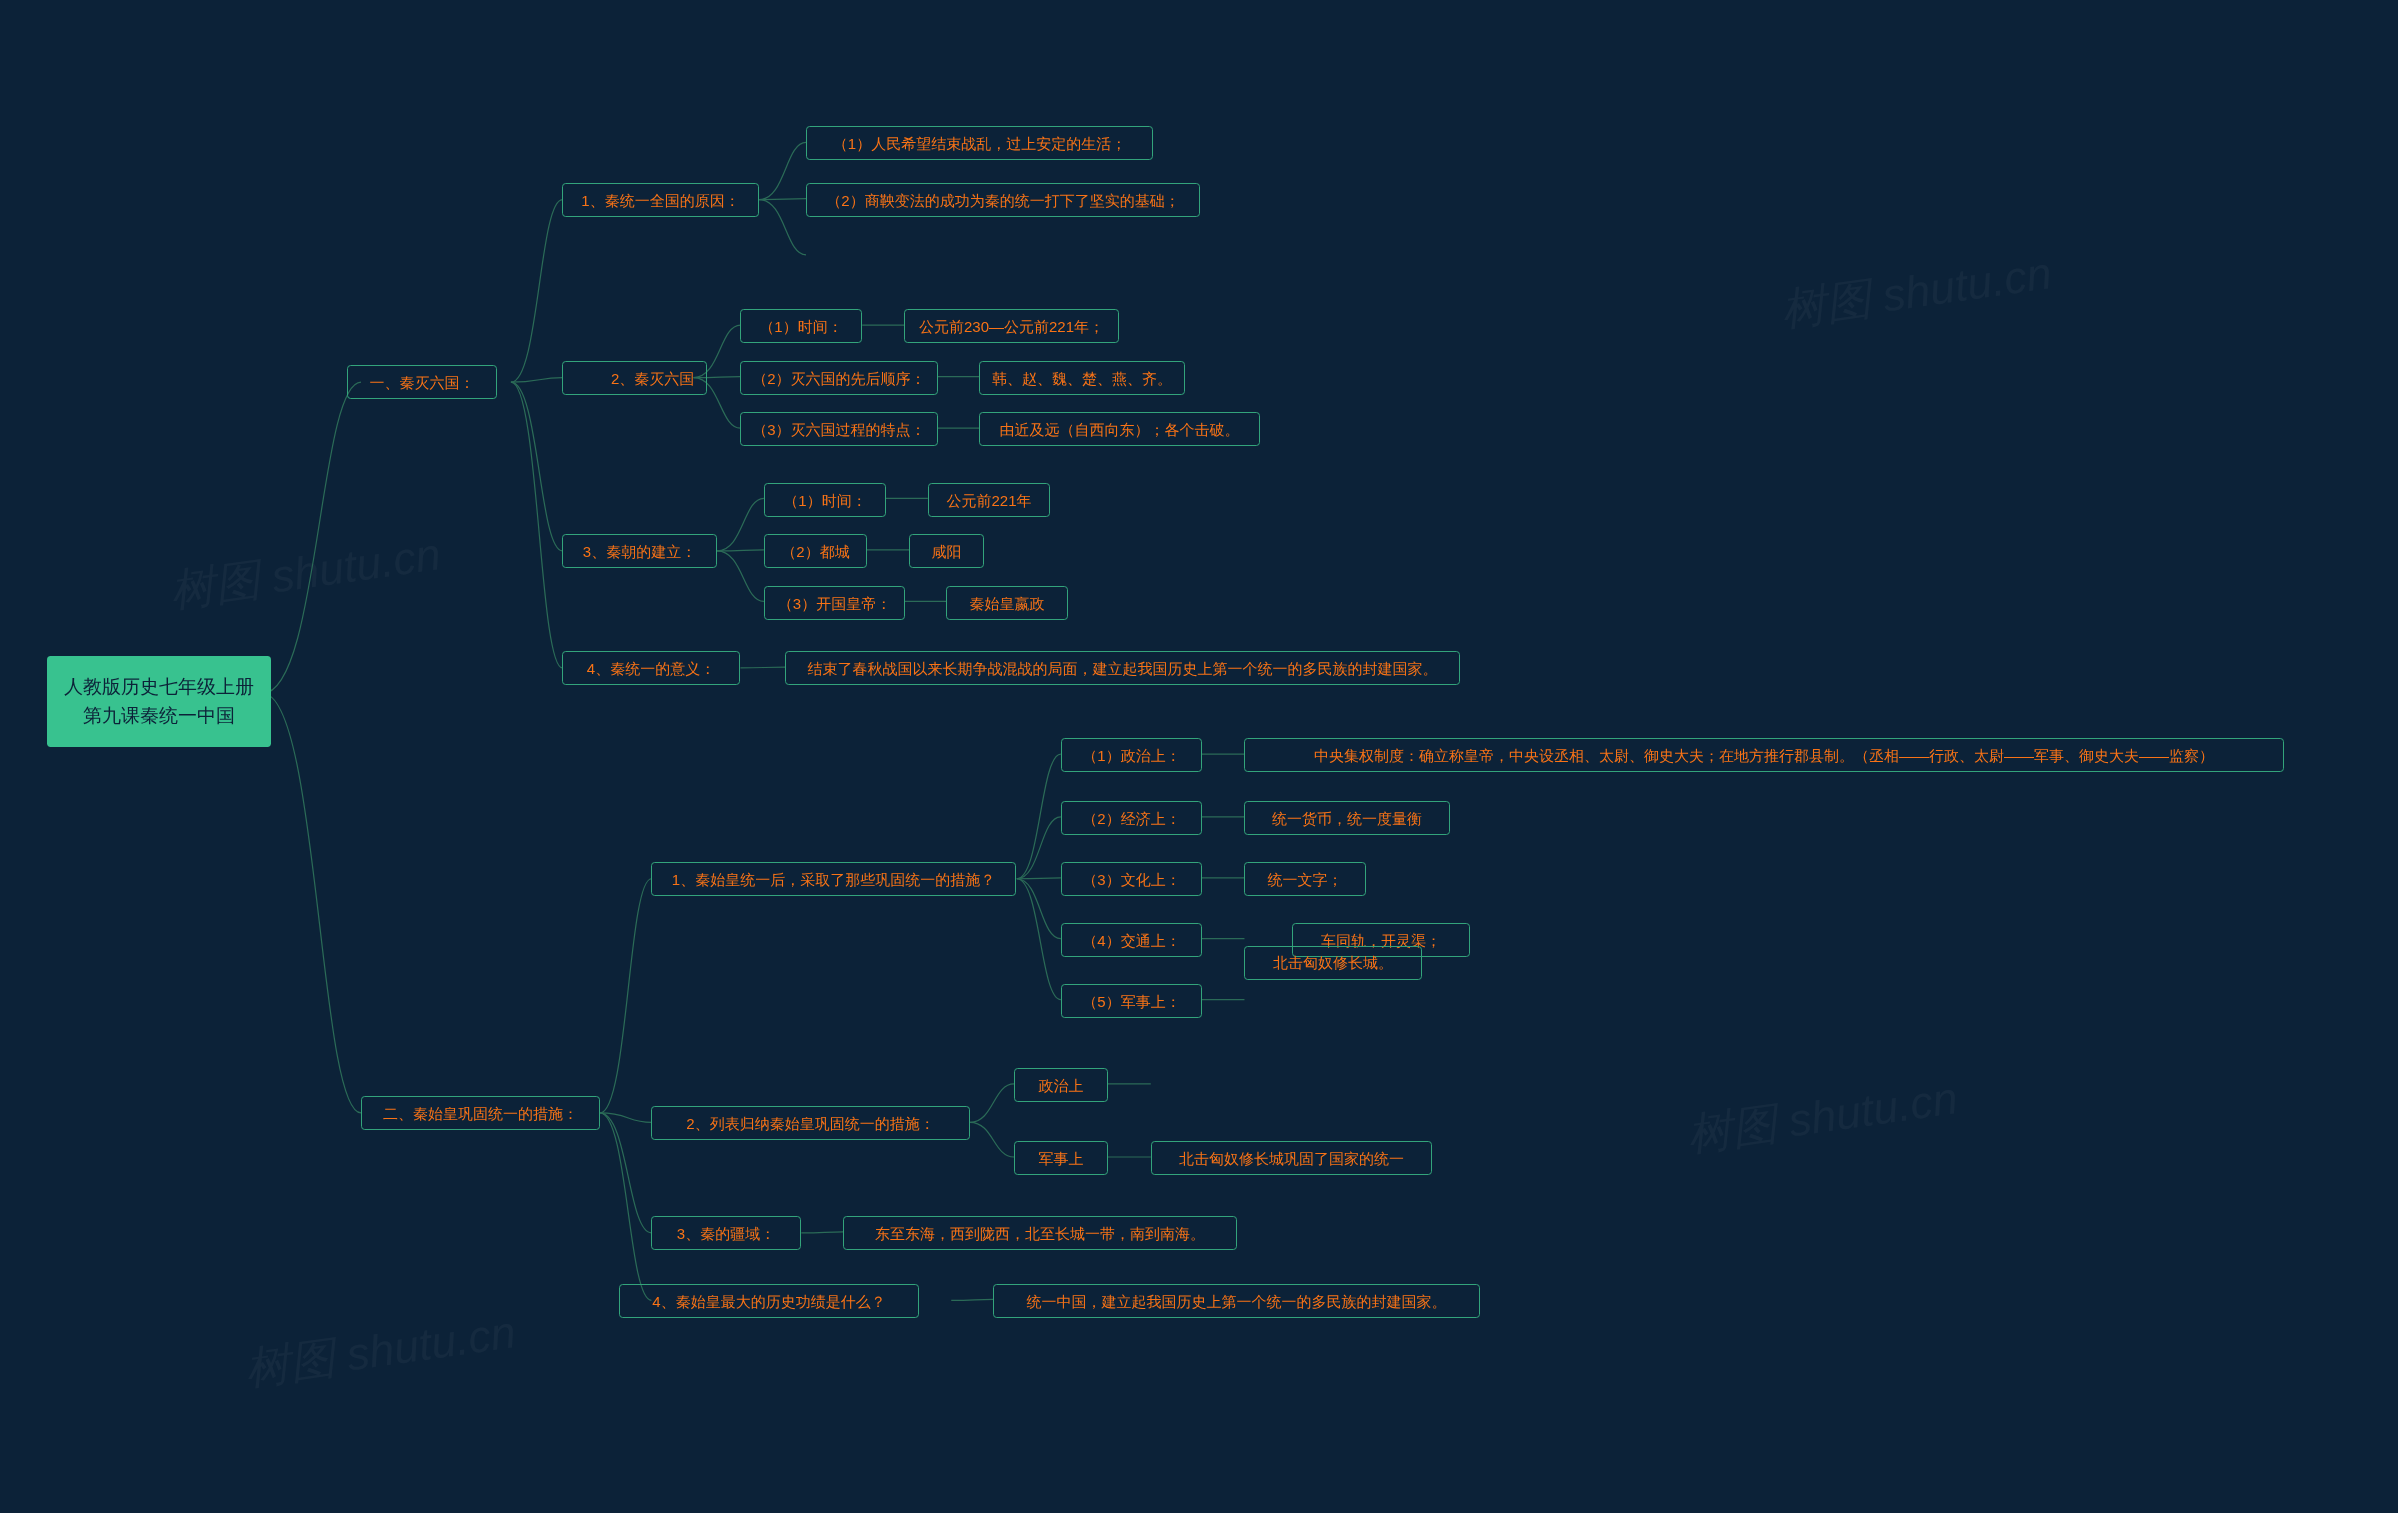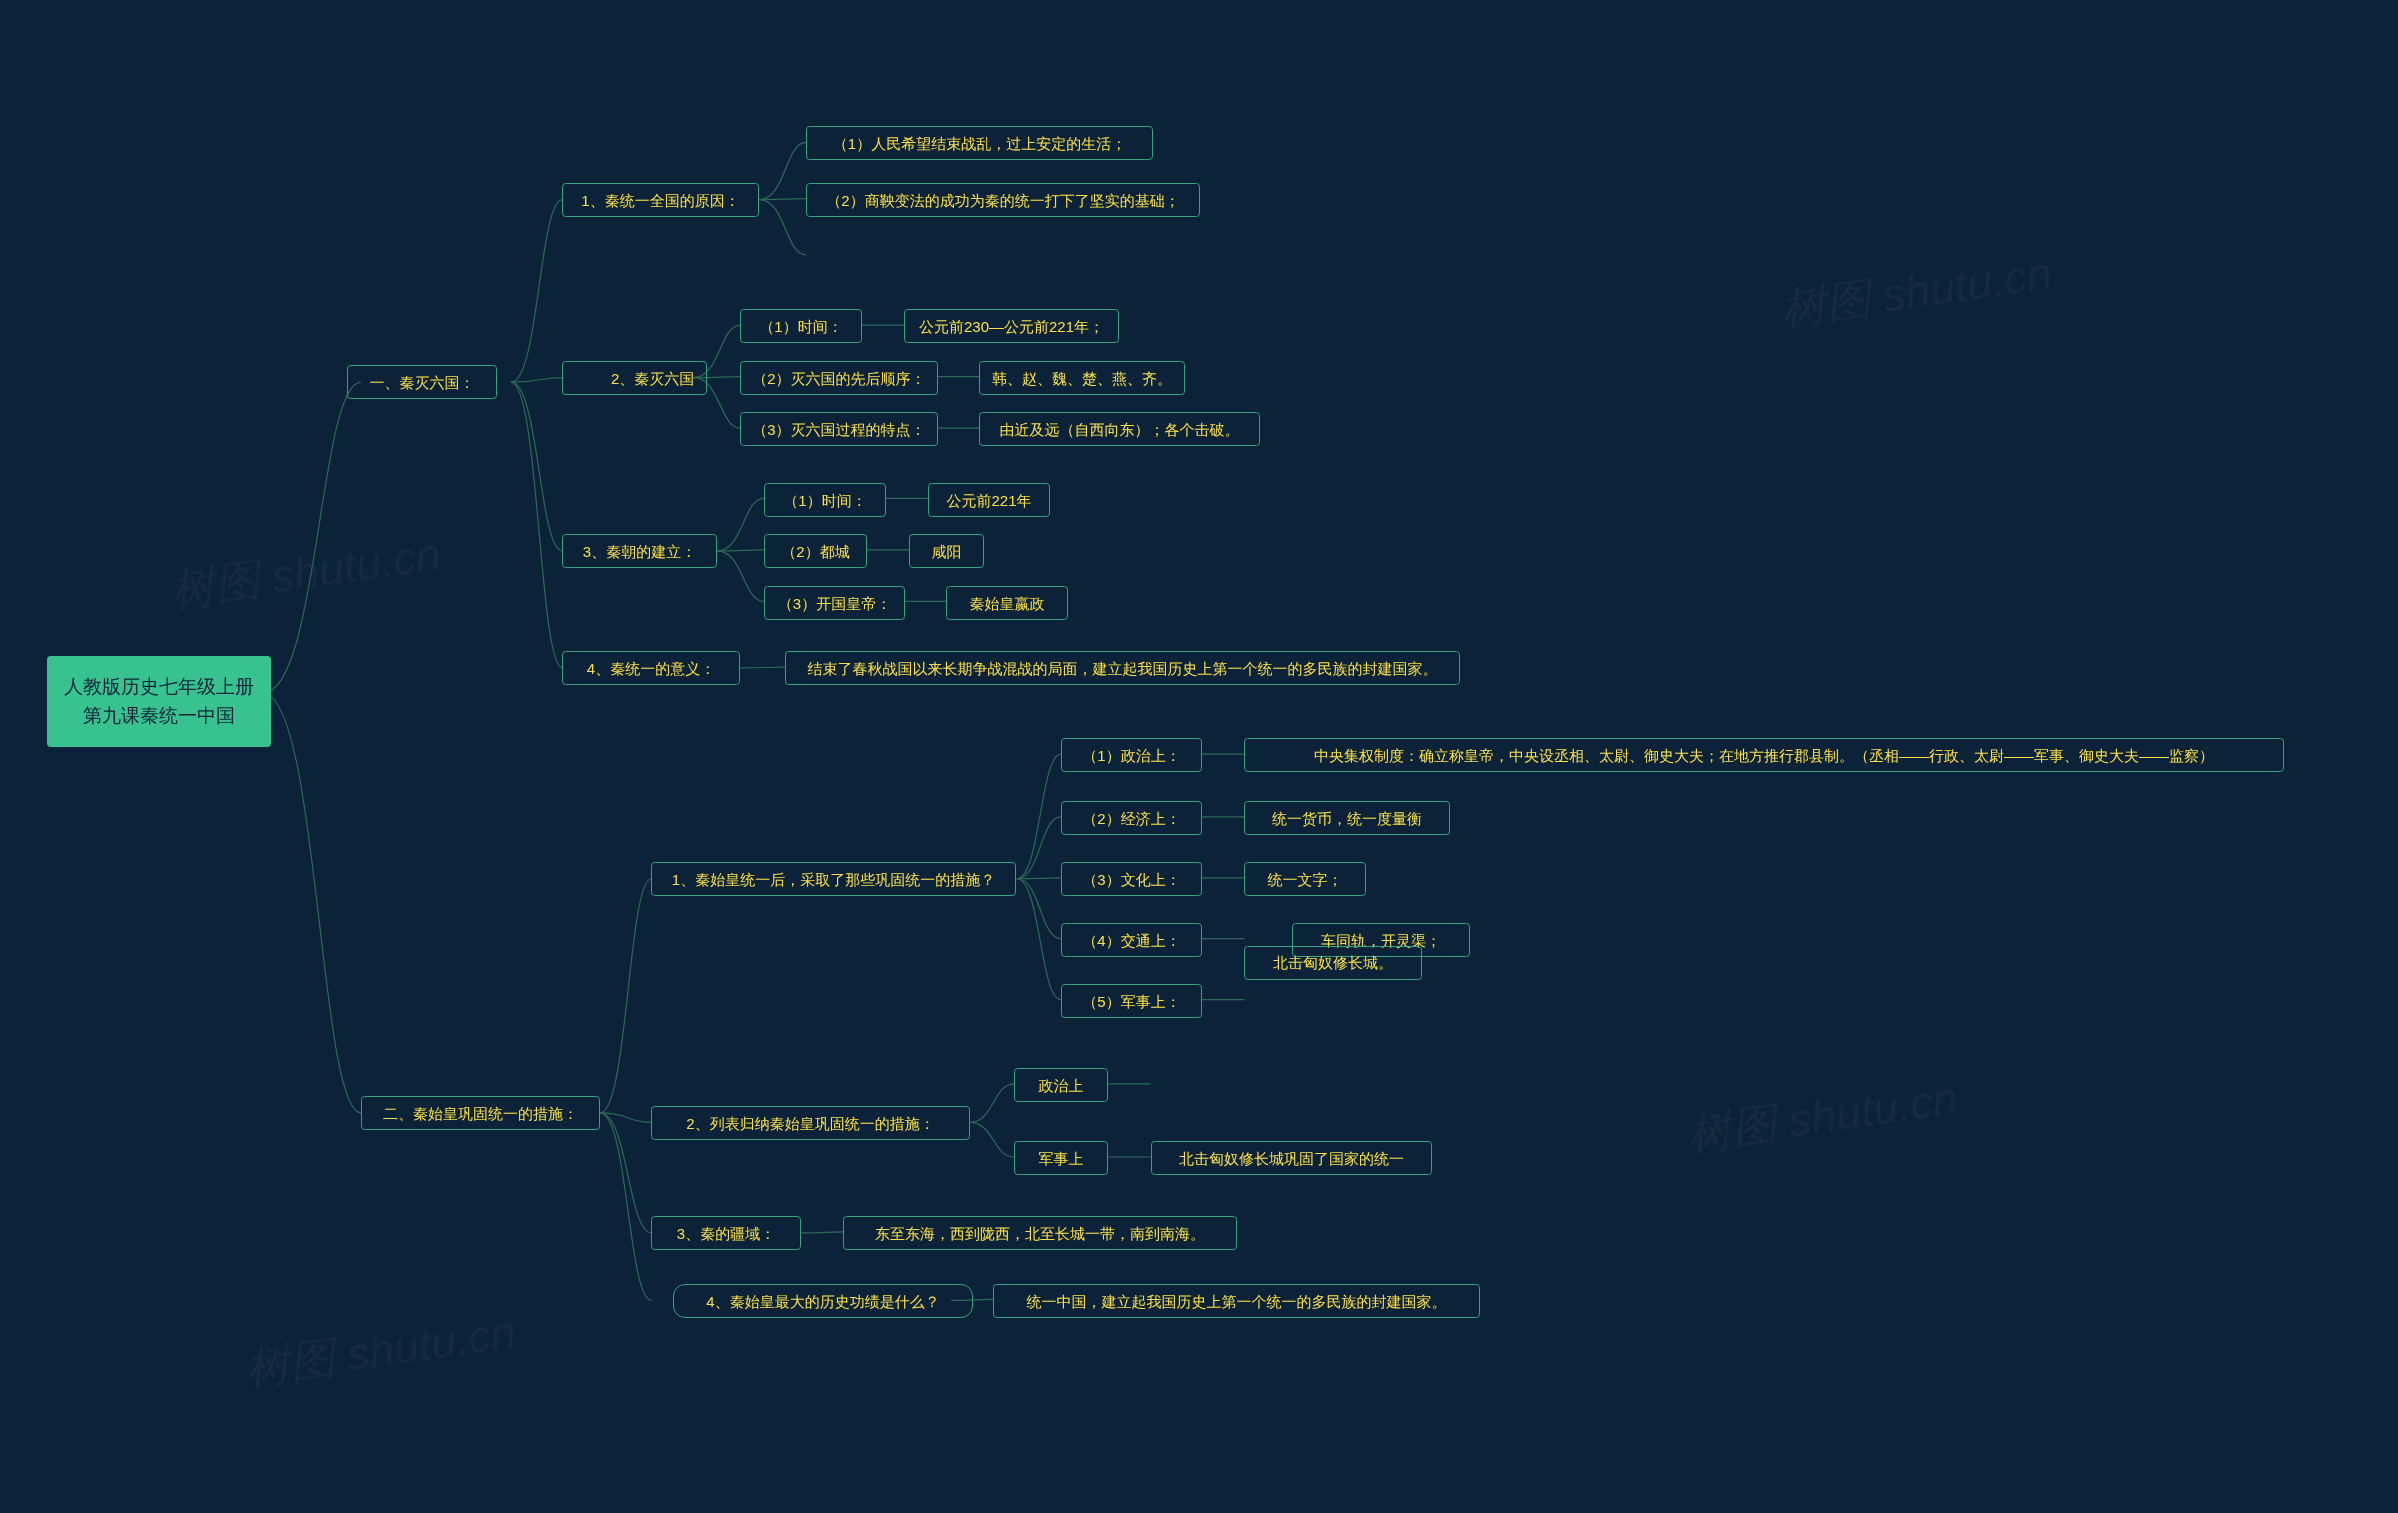--- a/index.html
+++ b/index.html
@@ -35,21 +35,21 @@
     background: #38c28f;
     color: #0c2238;
     font-size: 19px;
     font-weight: 500;
     white-space: pre;
     line-height: 1.5;
     padding: 17px 17px;
   }
   .branch {
     border: 0.9px solid #33a47b;
-    color: #fde047;
+    color: #f97316;
     background: transparent;
   }
   .wrap {
     white-space: normal;
     text-align: left;
   }
   .watermark {
     position: absolute;
     color: rgba(255,255,255,0.04);
     font-size: 45px;
@@ -179,17 +179,17 @@
   <div id="b2_1e1" class="node branch" style="left: 1244px; top: 946px; min-width: 178px; min-height: 32px; font-family: Liberation Serif, serif;">北击匈奴修长城。</div>
 
   <div id="b2_2" class="node branch" style="left: 651px; top: 1106px; min-width: 319px; min-height: 34px;">2、列表归纳秦始皇巩固统一的措施：</div>
   <div id="b2_2a" class="node branch" style="left: 1014px; top: 1068px; min-width: 94px; min-height: 32px;">政治上</div>
   <div id="b2_2b" class="node branch" style="left: 1014px; top: 1141px; min-width: 94px; min-height: 32px;">军事上</div>
   <div id="b2_2b1" class="node branch" style="left: 1151px; top: 1141px; min-width: 281px; min-height: 32px;">北击匈奴修长城巩固了国家的统一</div>
 
   <div id="b2_3" class="node branch" style="left: 651px; top: 1216px; min-width: 150px; min-height: 34px;">3、秦的疆域：</div>
   <div id="b2_3a" class="node branch" style="left: 843px; top: 1216px; min-width: 394px; min-height: 32px;">东至东海，西到陇西，北至长城一带，南到南海。</div>
 
-  <div id="b2_4" class="node branch" style="left: 673px; top: 1284px; min-width: 300px; min-height: 34px; border-radius: 12px;">4、秦始皇最大的历史功绩是什么？</div>
+  <div id="b2_4" class="node branch" style="left: 619px; top: 1284px; min-width: 300px; min-height: 34px;">4、秦始皇最大的历史功绩是什么？</div>
   <div id="b2_4a" class="node branch" style="left: 993px; top: 1284px; min-width: 487px; min-height: 32px;">统一中国，建立起我国历史上第一个统一的多民族的封建国家。</div>
 
 </div>
 
 
 </body></html>

